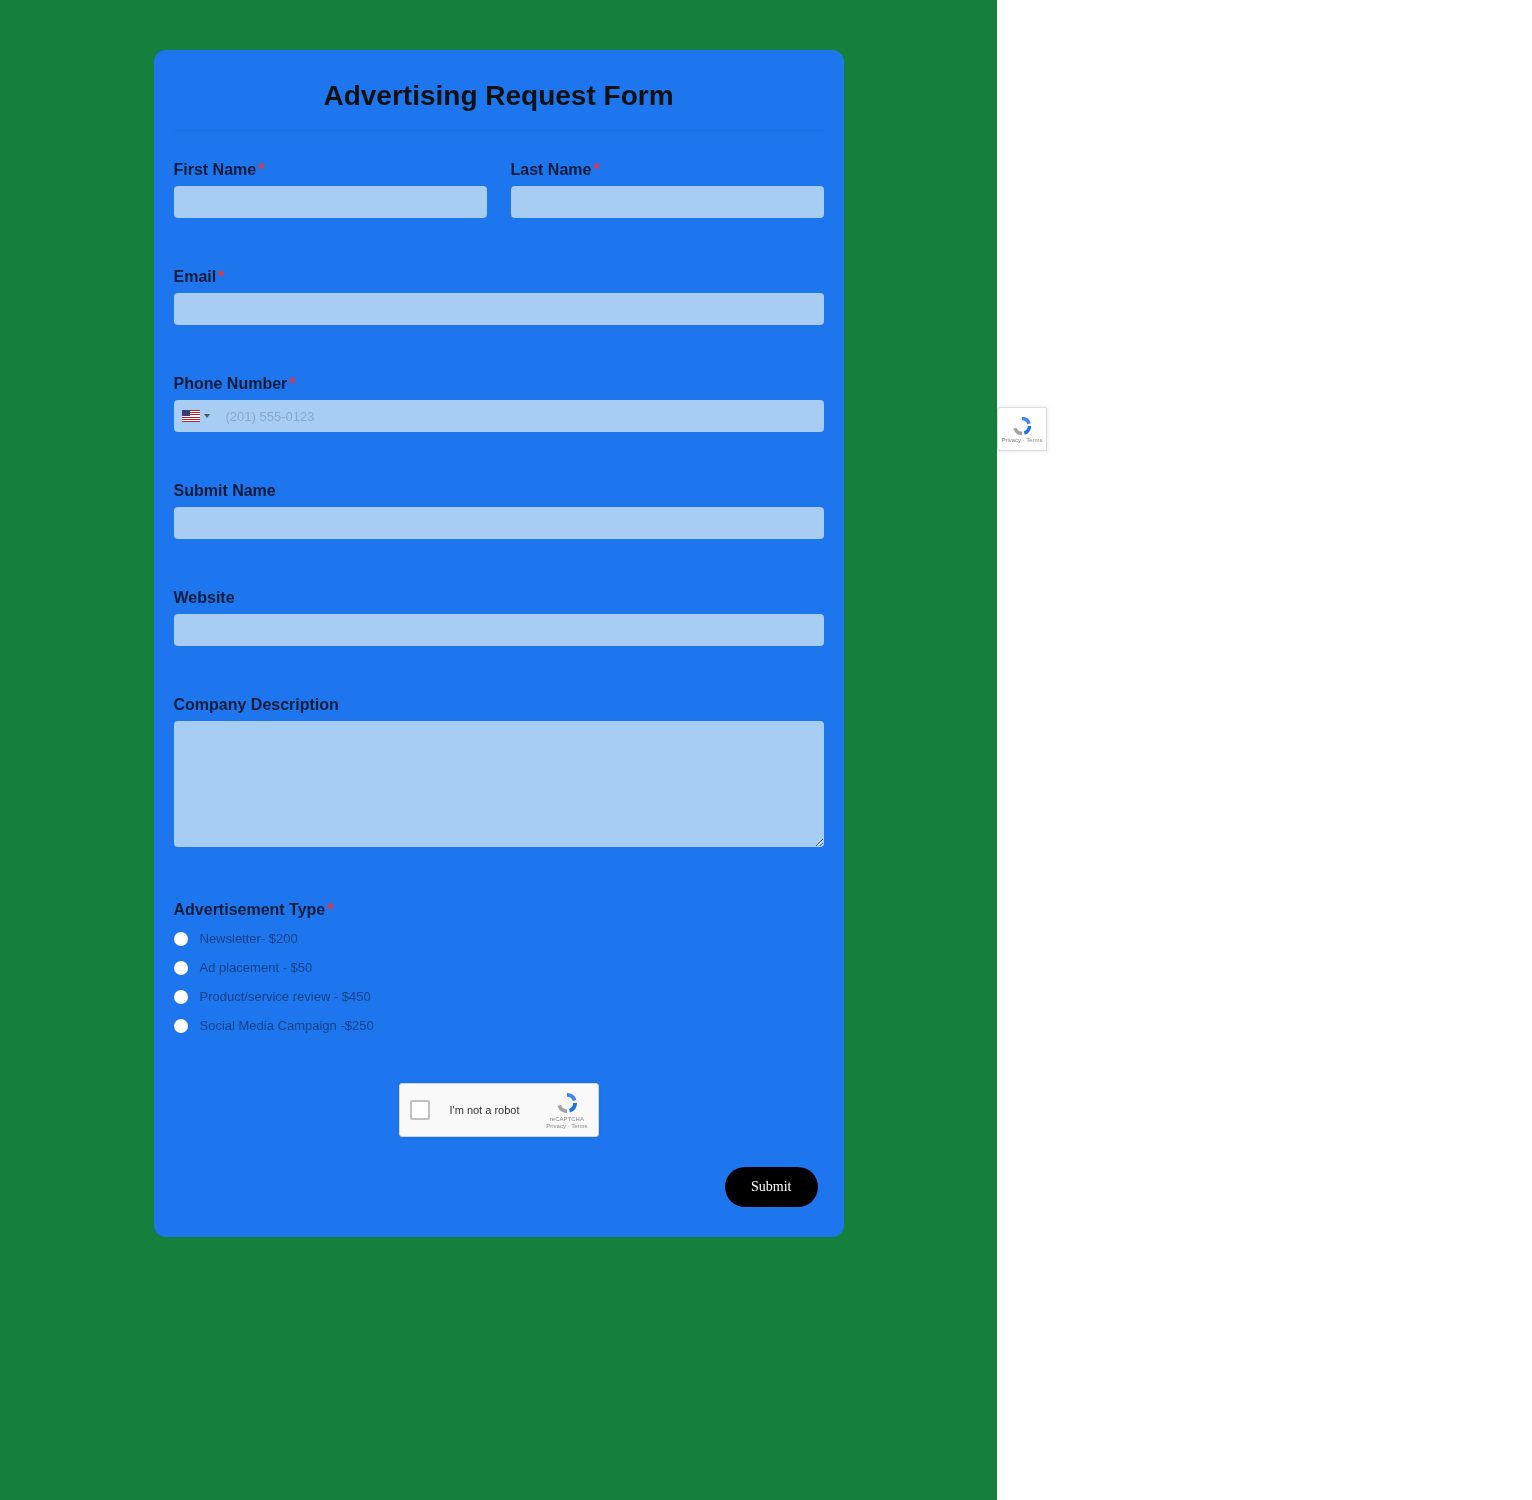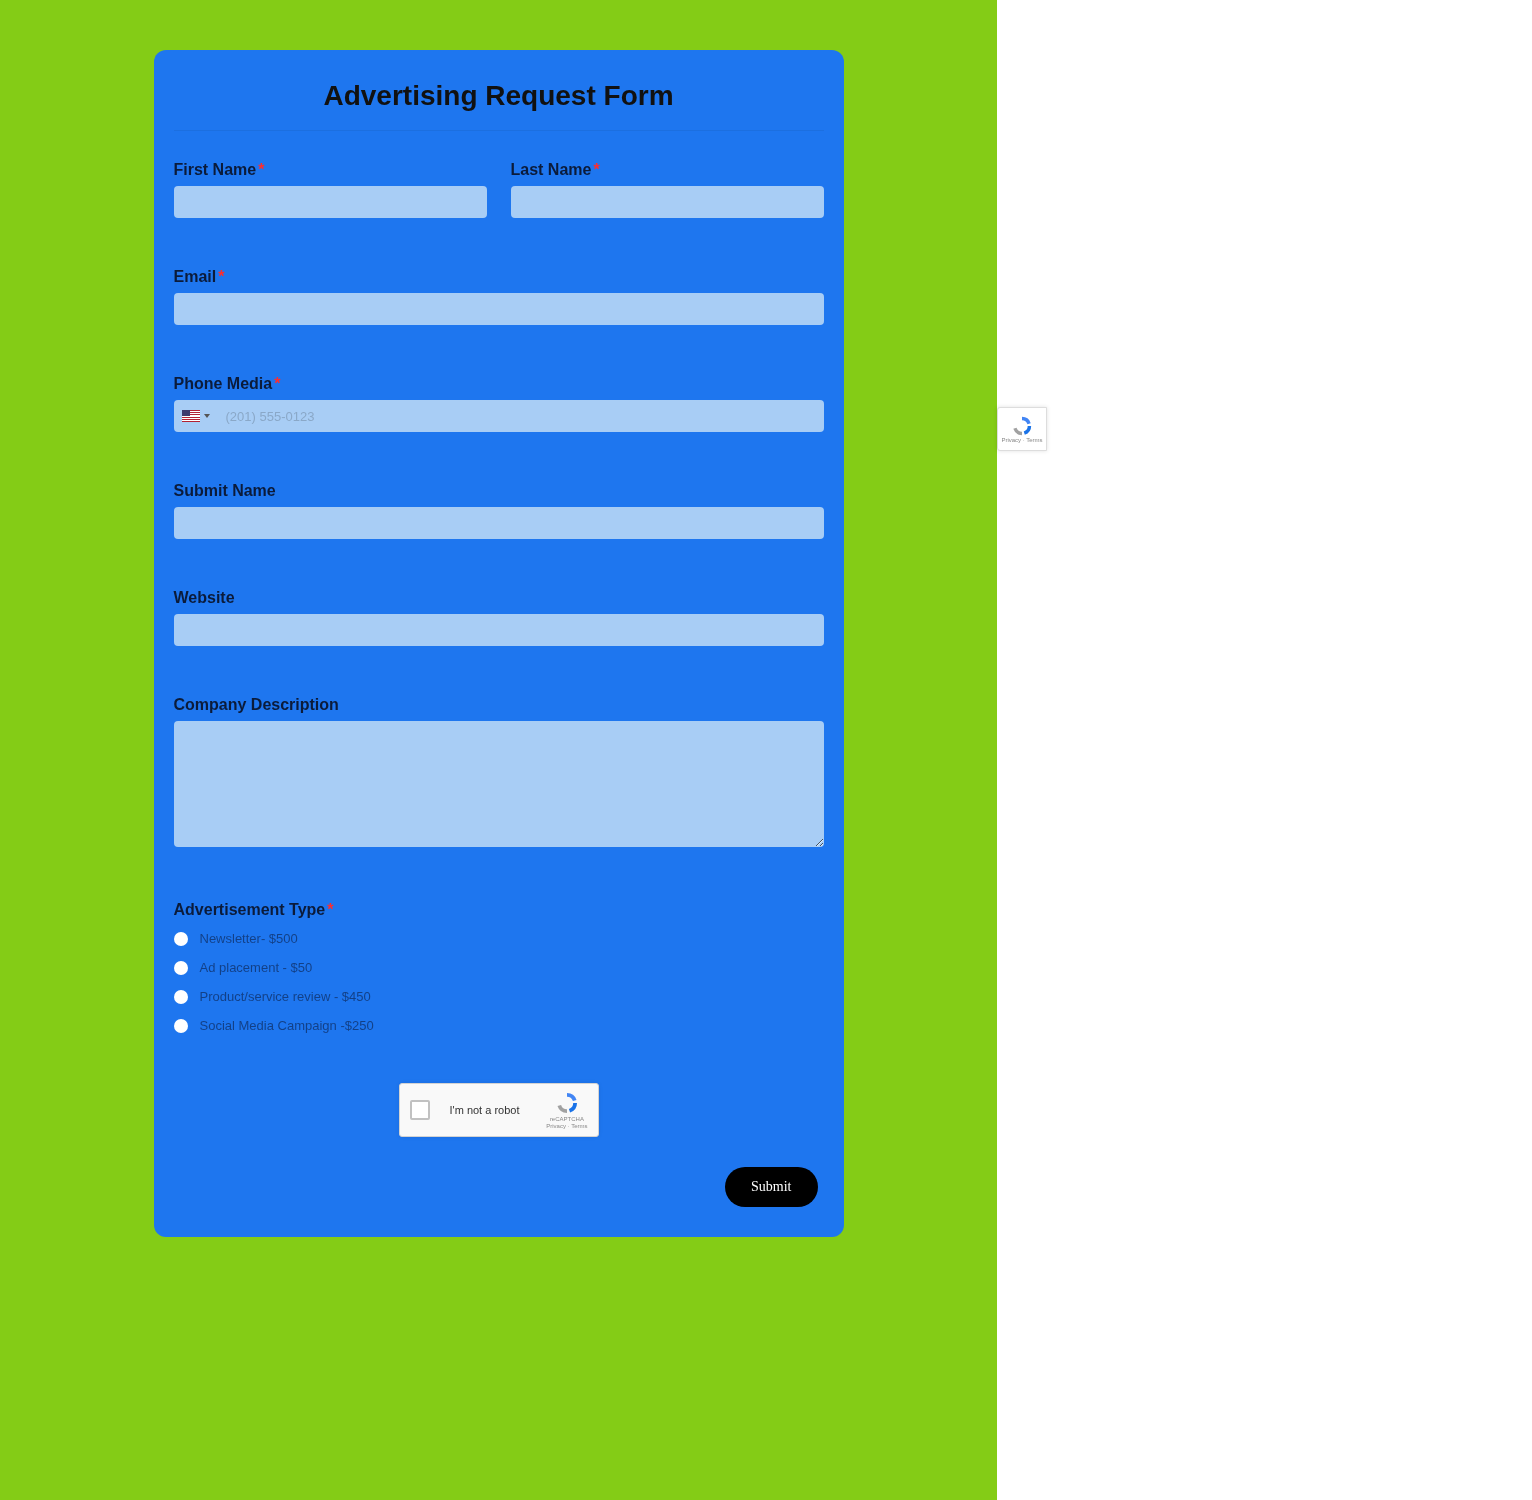--- a/index.html
+++ b/index.html
@@ -5,21 +5,21 @@
   * { box-sizing: border-box; margin: 0; padding: 0; }
   body {
     font-family: -apple-system, BlinkMacSystemFont, "Segoe UI", Arial, sans-serif;
     background: #fff;
     width: 1532px;
     height: 1500px;
   }
   .page-bg {
     width: 997px;
     height: 1500px;
-    background: #84cc16;
+    background: #15803d;
     padding-top: 50px;
     position: relative;
   }
   .form-card {
     width: 690px;
     margin: 0 auto;
     background: #1e76ef;
     border-radius: 12px;
     padding: 20px 20px 30px 20px;
   }
@@ -239,21 +239,21 @@
 
     <div class="field-full">
       <label class="label">
         <span>Email</span><span class="req">*</span>
       </label>
       <input class="input" type="email" value="" style="">
     </div>
 
     <div class="field-full">
       <label class="label">
-        <span>Phone Media</span><span class="req">*</span>
+        <span>Phone Number</span><span class="req">*</span>
       </label>
       <div class="phone-wrap">
         <div class="flag-picker">
           <span class="flag">
             <span class="stripes"></span>
               <span class="canton"></span>
           </span>
           <span class="caret"></span>
         </div>
         <input class="phone-input" type="tel" placeholder="(201) 555-0123" style="">
@@ -274,21 +274,21 @@
       <label class="label">Company Description</label>
       <textarea class="textarea" style=""></textarea>
     </div>
 
     <div class="radio-group">
       <div class="label">
         <span>Advertisement Type</span><span class="req">*</span>
       </div>
       <div class="radio-item">
         <span class="radio-dot"></span>
-        <span class="radio-label">Newsletter- $500</span>
+        <span class="radio-label">Newsletter- $200</span>
       </div>
       <div class="radio-item">
         <span class="radio-dot"></span>
         <span class="radio-label">Ad placement - $50</span>
       </div>
       <div class="radio-item">
         <span class="radio-dot"></span>
         <span class="radio-label">Product/service review - $450</span>
       </div>
       <div class="radio-item">

